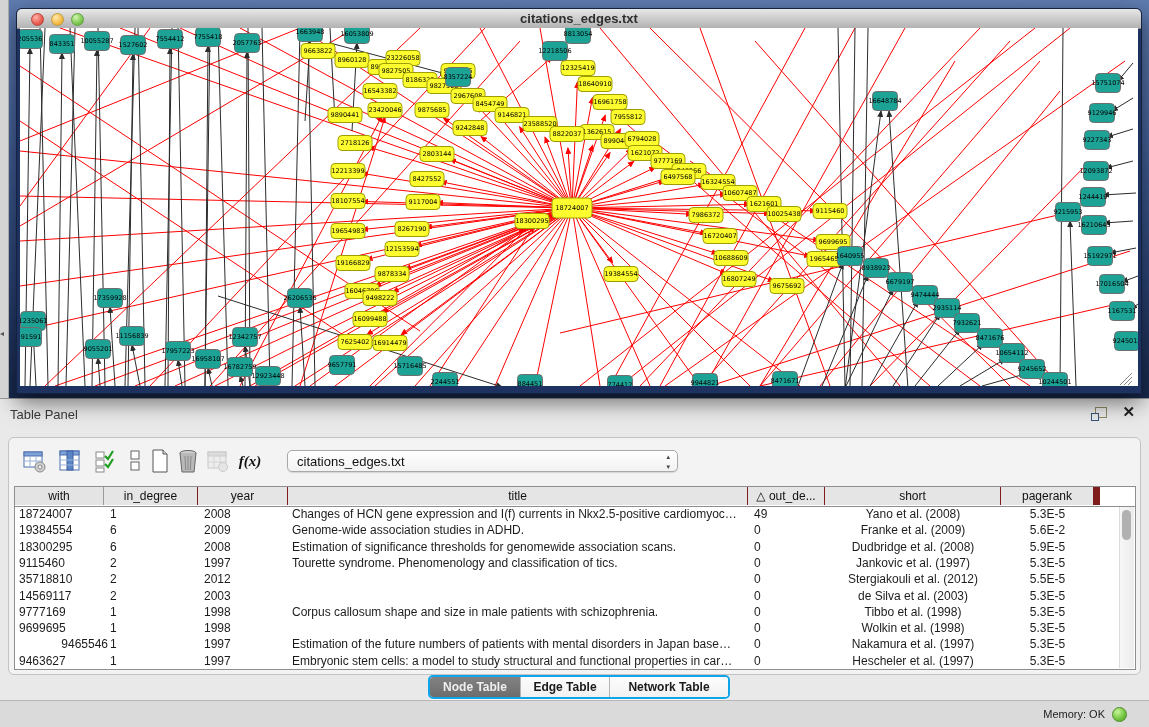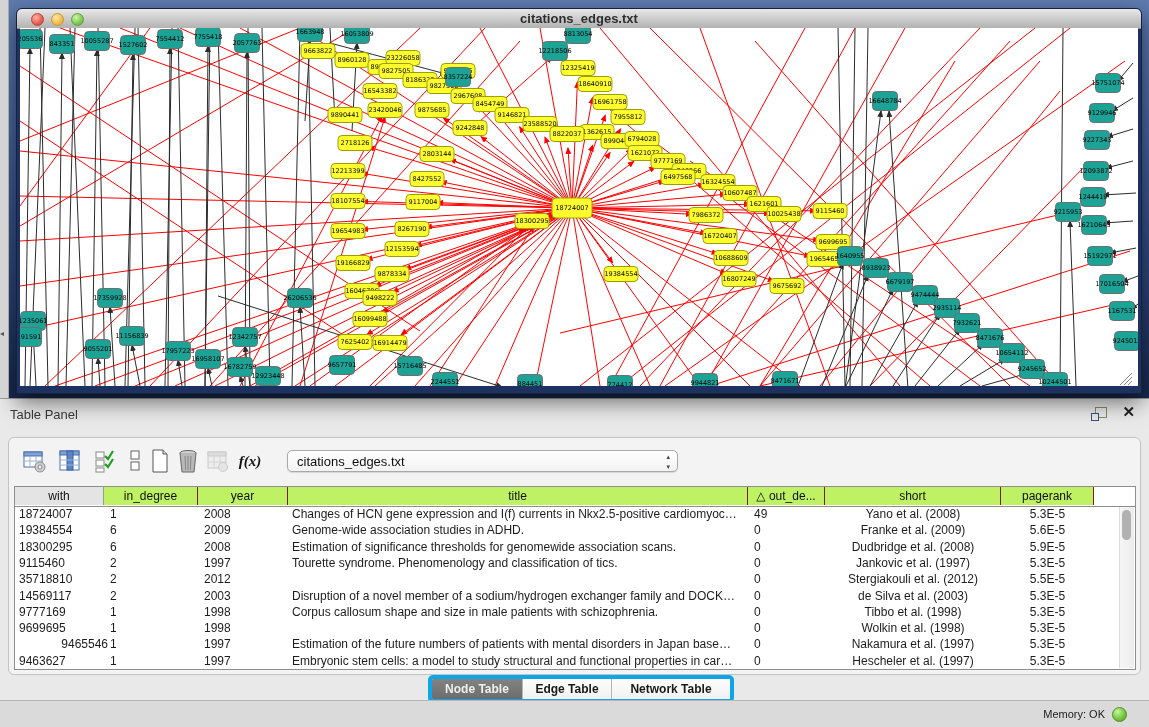--- a/index.html
+++ b/index.html
@@ -74,39 +74,39 @@
     position:absolute;right:7px;top:1px;font-size:7px;color:#444;line-height:10px;text-align:center;
   }
   
   .ntable{
     position:absolute;left:14px;top:486px;width:1120px;height:182px;
     background:#ffffff;border:1px solid #8e8e8e;box-sizing:content-box;font-size:12px;
   }
   .thead{position:absolute;left:0;top:0;height:19px;width:1120px;background:#fff;border-bottom:1px solid #8e8e8e;}
   .th{
     position:absolute;top:0;height:18px;line-height:18px;text-align:center;
-    background:#bef264;border-right:1px solid #7f1d1d;color:#111;overflow:hidden;white-space:nowrap;
+    background:#e5e5e5;border-right:7px solid #7f1d1d;color:#111;overflow:hidden;white-space:nowrap;
     cursor:pointer;
   }
   .th.gray{background:#e4e4e4;border-right:1px solid #9a9a9a;}
   .tbody{position:absolute;left:0;top:19px;width:1120px;height:163px;overflow:hidden;}
   .tr{position:absolute;left:0;width:1104px;height:16px;}
   .td{
     position:absolute;top:0;height:16px;line-height:16px;color:#1c1c1c;
     white-space:nowrap;overflow:hidden;text-overflow:clip;
   }
   .vscroll{
     position:absolute;right:1px;top:20px;width:14px;height:161px;
     background:linear-gradient(90deg,#f6f6f6,#ececec);border-left:1px solid #dcdcdc;
   }
   .vthumb{position:absolute;left:2px;top:3px;width:9px;height:30px;border-radius:5px;background:#b1b1b1;cursor:pointer;}
   
   .seg-tabs{
     position:absolute;left:428px;top:675px;height:20px;display:flex;
-    border:4px solid #0ea5e9;border-radius:5px;overflow:hidden;background:#fdfdfd;
+    border:2px solid #0ea5e9;border-radius:5px;overflow:hidden;background:#fdfdfd;
     box-shadow:0 1px 0 rgba(255,255,255,.7);
   }
   .seg{
     height:20px;line-height:20px;text-align:center;font-size:12px;font-weight:bold;color:#1a1a1a;
     background:linear-gradient(180deg,#fdfdfd,#f1f1f1);border-left:1px solid #b5b5b5;cursor:pointer;
   }
   .seg:first-child{border-left:none;}
   .seg.active{background:linear-gradient(180deg,#828282,#6d6d6d);color:#efefef;}
   
   .statusbar{
@@ -872,21 +872,21 @@
         <div class="td" style="left: 810px; width: 176px; text-align: center;">Yano et al. (2008)</div>
         <div class="td" style="left: 986px; width: 93px; text-align: center;">5.3E-5</div>
       </div>
       <div class="tr" style="top: 16.3px;">
         <div class="td" style="left: 0px; width: 89px; text-align: left; padding-left: 4px;">19384554</div>
         <div class="td" style="left: 89px; width: 94px; text-align: left; padding-left: 6px;">6</div>
         <div class="td" style="left: 183px; width: 90px; text-align: left; padding-left: 6px;">2009</div>
         <div class="td" style="left: 273px; width: 460px; text-align: left; padding-left: 4px;">Genome-wide association studies in ADHD.</div>
         <div class="td" style="left: 733px; width: 77px; text-align: left; padding-left: 6px;">0</div>
         <div class="td" style="left: 810px; width: 176px; text-align: center;">Franke et al. (2009)</div>
-        <div class="td" style="left: 986px; width: 93px; text-align: center;">5.6E-5</div>
+        <div class="td" style="left: 986px; width: 93px; text-align: center;">5.6E-2</div>
       </div>
       <div class="tr" style="top: 32.6px;">
         <div class="td" style="left: 0px; width: 89px; text-align: left; padding-left: 4px;">18300295</div>
         <div class="td" style="left: 89px; width: 94px; text-align: left; padding-left: 6px;">6</div>
         <div class="td" style="left: 183px; width: 90px; text-align: left; padding-left: 6px;">2008</div>
         <div class="td" style="left: 273px; width: 460px; text-align: left; padding-left: 4px;">Estimation of significance thresholds for genomewide association scans.</div>
         <div class="td" style="left: 733px; width: 77px; text-align: left; padding-left: 6px;">0</div>
         <div class="td" style="left: 810px; width: 176px; text-align: center;">Dudbridge et al. (2008)</div>
         <div class="td" style="left: 986px; width: 93px; text-align: center;">5.9E-5</div>
       </div>
@@ -904,21 +904,20 @@
         <div class="td" style="left: 89px; width: 94px; text-align: left; padding-left: 6px;">2</div>
         <div class="td" style="left: 183px; width: 90px; text-align: left; padding-left: 6px;">2012</div>
         <div class="td" style="left: 733px; width: 77px; text-align: left; padding-left: 6px;">0</div>
         <div class="td" style="left: 810px; width: 176px; text-align: center;">Stergiakouli et al. (2012)</div>
         <div class="td" style="left: 986px; width: 93px; text-align: center;">5.5E-5</div>
       </div>
       <div class="tr" style="top: 81.5px;">
         <div class="td" style="left: 0px; width: 89px; text-align: left; padding-left: 4px;">14569117</div>
         <div class="td" style="left: 89px; width: 94px; text-align: left; padding-left: 6px;">2</div>
         <div class="td" style="left: 183px; width: 90px; text-align: left; padding-left: 6px;">2003</div>
-        <div class="td" style="left: 273px; width: 460px; text-align: left; padding-left: 4px;">Disruption of a novel member of a sodium/hydrogen exchanger family and DOCK…</div>
         <div class="td" style="left: 733px; width: 77px; text-align: left; padding-left: 6px;">0</div>
         <div class="td" style="left: 810px; width: 176px; text-align: center;">de Silva et al. (2003)</div>
         <div class="td" style="left: 986px; width: 93px; text-align: center;">5.3E-5</div>
       </div>
       <div class="tr" style="top: 97.8px;">
         <div class="td" style="left: 0px; width: 89px; text-align: left; padding-left: 4px;">9777169</div>
         <div class="td" style="left: 89px; width: 94px; text-align: left; padding-left: 6px;">1</div>
         <div class="td" style="left: 183px; width: 90px; text-align: left; padding-left: 6px;">1998</div>
         <div class="td" style="left: 273px; width: 460px; text-align: left; padding-left: 4px;">Corpus callosum shape and size in male patients with schizophrenia.</div>
         <div class="td" style="left: 733px; width: 77px; text-align: left; padding-left: 6px;">0</div>

